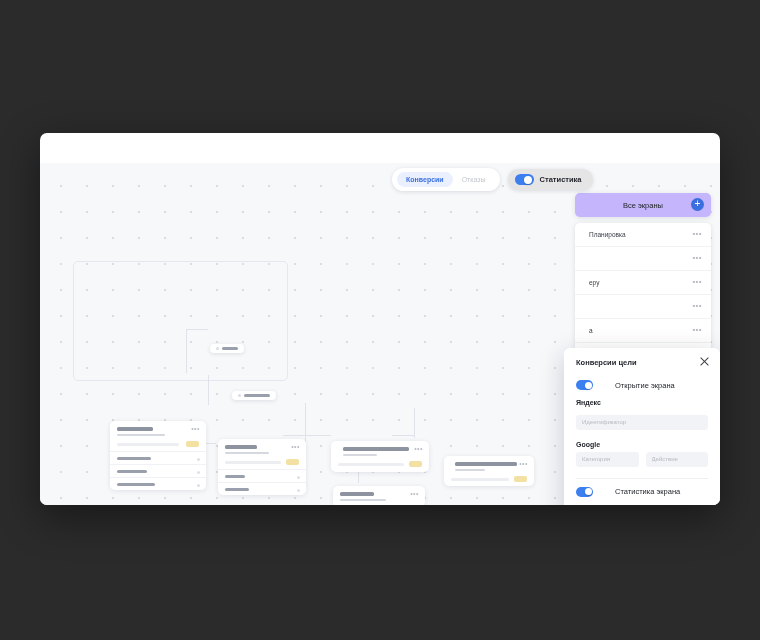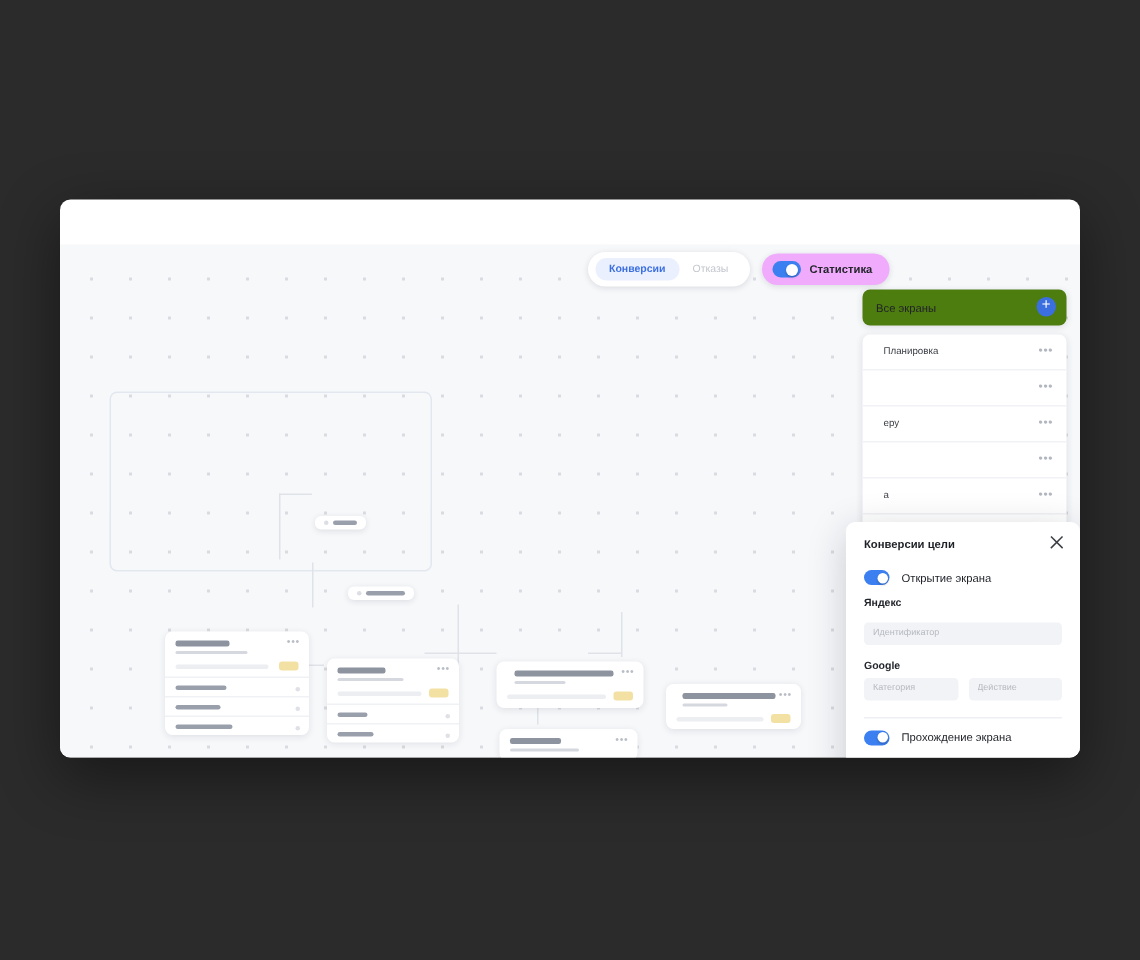--- a/index.html
+++ b/index.html
@@ -70,21 +70,21 @@
     box-shadow: 0 1px 4px rgba(20,24,40,.13);
   }
   .seg .pill {
     font-size: 7px; padding: 4px 9px; border-radius: 12px;
     cursor: pointer; white-space: nowrap;
   }
   .seg .pill.active { background: #eaf0fe; color: #3b6fe0; font-weight: bold; }
   .seg .pill.muted  { color: #c3c6cd; }
   .stat-box {
     display: flex; align-items: center; gap: 6px;
-    background: #f0abfc; border-radius: 16px;
+    background: #e5e5e5; border-radius: 16px;
     padding: 5px 11px 5px 7px;
     box-shadow: 0 1px 4px rgba(20,24,40,.13);
   }
   .stat-box .lbl { font-size: 7.5px; color: #24262c; font-weight: bold; }
 
   
   .tgl {
     position: relative; width: 17px; height: 10px;
     border-radius: 6px; background: #d7d9de; flex: none;
     cursor: pointer; transition: background .15s;
@@ -151,26 +151,27 @@
 
   
   #sidebar {
     position: absolute; right: 0; top: 30px;
     width: 145px; height: 342px;
     z-index: 20;
   }
   #sb-header {
     position: relative;
     margin: 30px 9px 0 0;
-    background: #4d7c0f;
+    background: #c4b5fd;
     border-radius: 5px;
     height: 24px;
     display: flex; align-items: center;
     padding: 0 9px;
     box-shadow: 0 1px 5px rgba(25,30,50,.12);
+    justify-content: center;
   }
   #sb-header .ttl { font-size: 7.5px; color: #22242a; }
   #sb-plus {
     position: absolute; right: 7px; top: 5px;
     width: 13px; height: 13px; border-radius: 50%;
     background: #3b6fe0; color: #fff;
     font-size: 10px; line-height: 12px; text-align: center;
     cursor: pointer;
   }
   #sb-list {
@@ -216,21 +217,21 @@
     width: 11px; height: 11px; cursor: pointer;
   }
   #modal-close::before, #modal-close::after {
     content: ""; position: absolute; left: 0; top: 5px;
     width: 11px; height: 1.1px; background: #3a3d44;
   }
   #modal-close::before { transform: rotate(45deg); }
   #modal-close::after  { transform: rotate(-45deg); }
   .m-section { padding: 0 12px; }
   .m-toggle-row {
-    display: flex; align-items: center; gap: 8px;
+    display: flex; align-items: center; gap: 22px;
     padding: 5px 0 9px 0;
   }
   .m-toggle-row .lbl { font-size: 7.5px; color: #1e2027; }
   .m-field-label {
     font-size: 7px; font-weight: bold; color: #22252b;
     margin-bottom: 4px;
   }
   .m-input {
     height: 15px; background: #f2f3f6;
     border-radius: 3px; border: none;
@@ -422,20 +423,20 @@
             <input class="m-input" placeholder="Категория" style="">
             <input class="m-input" placeholder="Действие" style="">
           </div>
         </div>
         <div class="m-divider" style="margin-bottom: 3px;"></div>
         <div class="m-section">
           <div class="m-toggle-row">
             <span class="tgl on">
               <span class="knob"></span>
             </span>
-            <span class="lbl">Прохождение экрана</span>
+            <span class="lbl">Статистика экрана</span>
           </div>
         </div>
       </div>
 
   </div>
 
 </div>
 
 </body></html>

